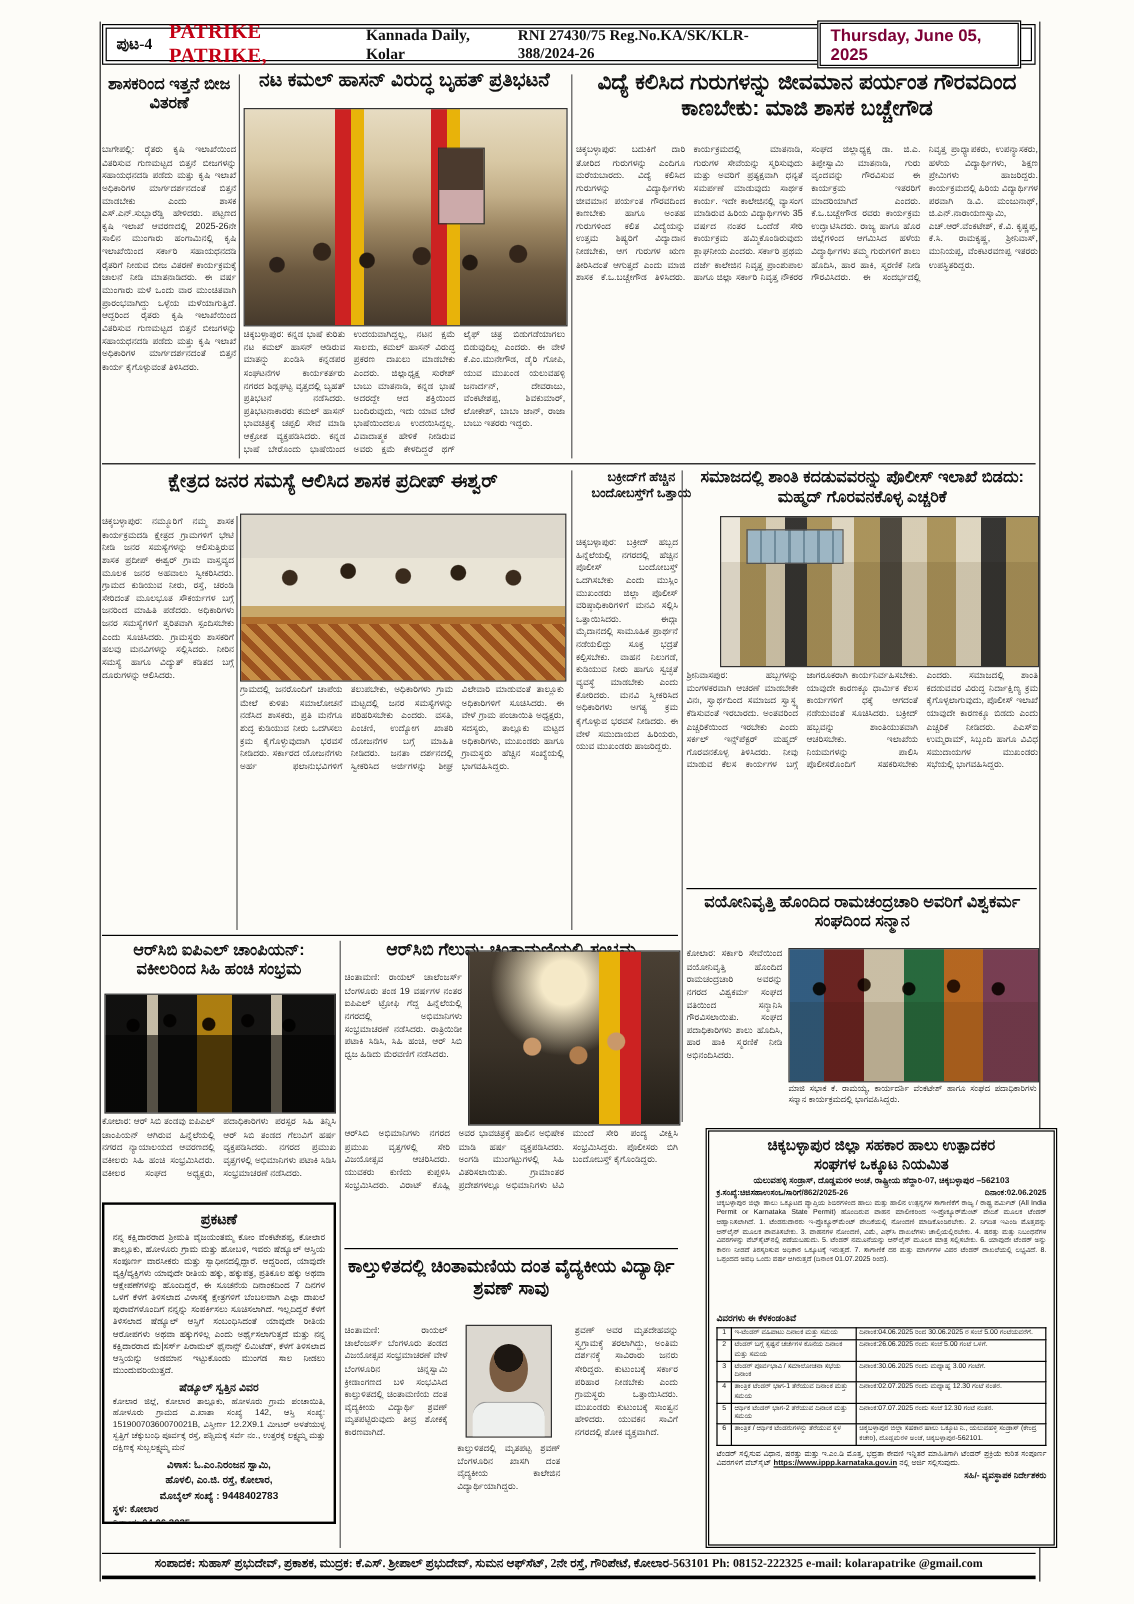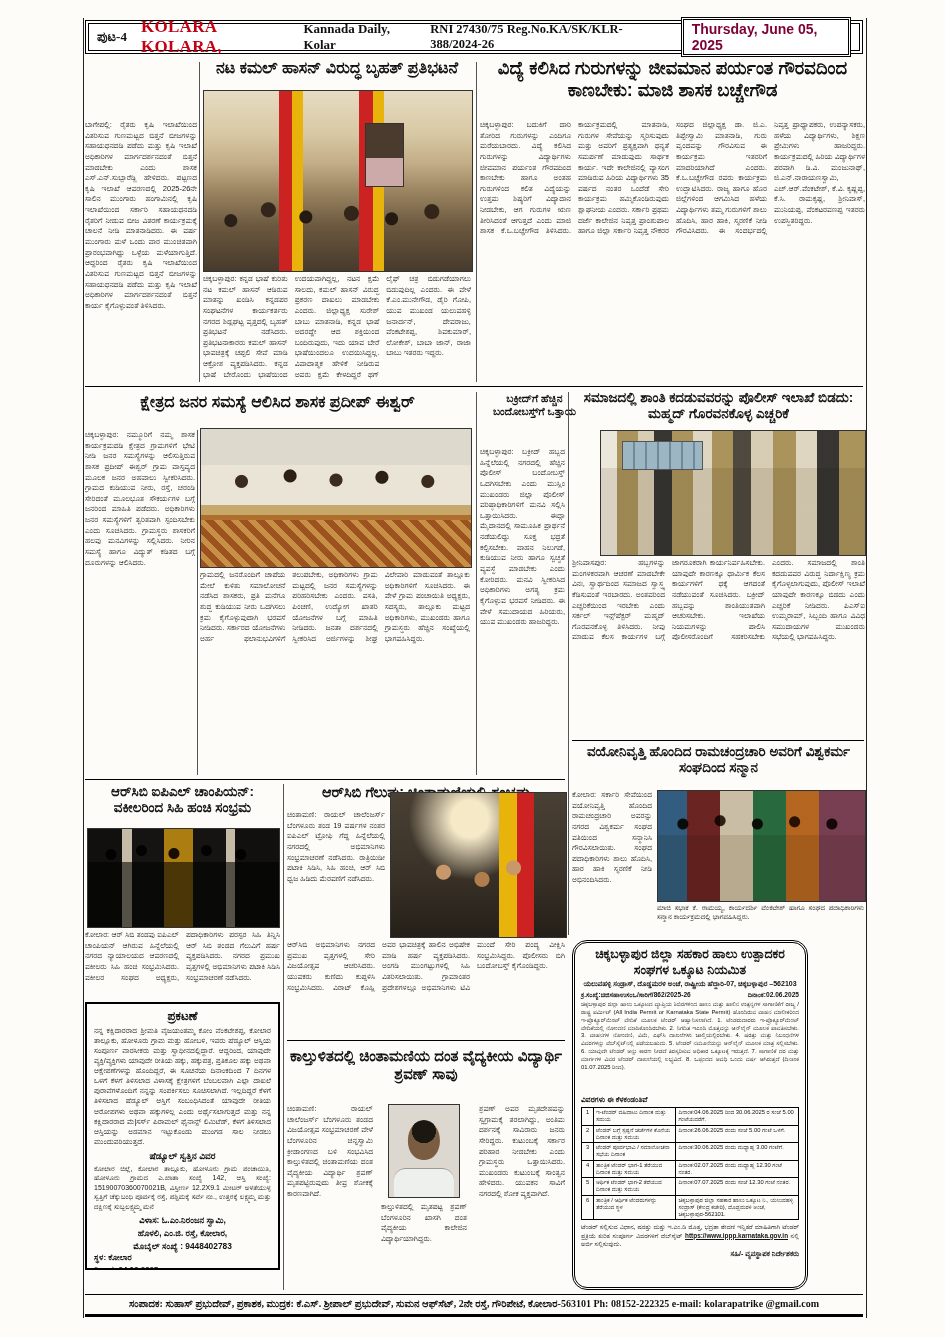--- a/index.html
+++ b/index.html
@@ -115,26 +115,27 @@
 </style>
 </head>
 <body>
 
 <div class="page">
 
   <div class="abs frame"></div>
 
   <div class="abs masthead">
     <span class="mh-page">ಪುಟ-4</span>
-    <span class="mh-brand">KOLARA KOLARA,</span>
+    <span class="mh-brand">PATRIKE PATRIKE,</span>
     <span class="mh-sub">Kannada Daily, Kolar</span>
     <span class="mh-rni">RNI 27430/75 Reg.No.KA/SK/KLR-388/2024-26</span>
     <span class="mh-date">Thursday, June 05, 2025</span>
   </div>
 
+  <div class="abs hl hl-md" style="left:85px;top:62px;width:112px;height:54px;">ಶಾಸಕರಿಂದ ಇತ್ತನೆ ಬೀಜ ವಿತರಣೆ</div>
   <div class="abs body-txt" style="left:85px;top:120px;width:112px;height:262px;">ಬಾಗೇಪಲ್ಲಿ: ರೈತರು ಕೃಷಿ ಇಲಾಖೆಯಿಂದ ವಿತರಿಸುವ ಗುಣಮಟ್ಟದ ಬಿತ್ತನೆ ಬೀಜಗಳನ್ನು ಸಹಾಯಧನದಡಿ ಪಡೆದು ಮತ್ತು ಕೃಷಿ ಇಲಾಖೆ ಅಧಿಕಾರಿಗಳ ಮಾರ್ಗದರ್ಶನದಂತೆ ಬಿತ್ತನೆ ಮಾಡಬೇಕು ಎಂದು ಶಾಸಕ ಎಸ್.ಎನ್.ಸುಬ್ಬಾರೆಡ್ಡಿ ಹೇಳಿದರು. ಪಟ್ಟಣದ ಕೃಷಿ ಇಲಾಖೆ ಆವರಣದಲ್ಲಿ 2025-26ನೇ ಸಾಲಿನ ಮುಂಗಾರು ಹಂಗಾಮಿನಲ್ಲಿ ಕೃಷಿ ಇಲಾಖೆಯಿಂದ ಸರ್ಕಾರಿ ಸಹಾಯಧನದಡಿ ರೈತರಿಗೆ ನೀಡುವ ಬೀಜ ವಿತರಣೆ ಕಾರ್ಯಕ್ರಮಕ್ಕೆ ಚಾಲನೆ ನೀಡಿ ಮಾತನಾಡಿದರು. ಈ ವರ್ಷ ಮುಂಗಾರು ಮಳೆ ಒಂದು ವಾರ ಮುಂಚಿತವಾಗಿ ಪ್ರಾರಂಭವಾಗಿದ್ದು ಒಳ್ಳೆಯ ಮಳೆಯಾಗುತ್ತಿದೆ. ಆದ್ದರಿಂದ ರೈತರು ಕೃಷಿ ಇಲಾಖೆಯಿಂದ ವಿತರಿಸುವ ಗುಣಮಟ್ಟದ ಬಿತ್ತನೆ ಬೀಜಗಳನ್ನು ಸಹಾಯಧನದಡಿ ಪಡೆದು ಮತ್ತು ಕೃಷಿ ಇಲಾಖೆ ಅಧಿಕಾರಿಗಳ ಮಾರ್ಗದರ್ಶನದಂತೆ ಬಿತ್ತನೆ ಕಾರ್ಯ ಕೈಗೊಳ್ಳುವಂತೆ ತಿಳಿಸಿದರು.</div>
 
   <div class="abs hl hl-lg" style="left:203px;top:58px;width:268px;height:28px;">ನಟ ಕಮಲ್ ಹಾಸನ್ ವಿರುದ್ಧ ಬೃಹತ್ ಪ್ರತಿಭಟನೆ</div>
   <div class="abs photo ph-protest" style="left:203px;top:90px;width:268px;height:180px;"></div>
   <div class="abs body-txt cols3" style="left:203px;top:274px;width:268px;height:108px;">ಚಿಕ್ಕಬಳ್ಳಾಪುರ: ಕನ್ನಡ ಭಾಷೆ ಕುರಿತು ನಟ ಕಮಲ್ ಹಾಸನ್ ಆಡಿರುವ ಮಾತನ್ನು ಖಂಡಿಸಿ ಕನ್ನಡಪರ ಸಂಘಟನೆಗಳ ಕಾರ್ಯಕರ್ತರು ನಗರದ ಶಿಡ್ಲಘಟ್ಟ ವೃತ್ತದಲ್ಲಿ ಬೃಹತ್ ಪ್ರತಿಭಟನೆ ನಡೆಸಿದರು. ಪ್ರತಿಭಟನಾಕಾರರು ಕಮಲ್ ಹಾಸನ್ ಭಾವಚಿತ್ರಕ್ಕೆ ಚಪ್ಪಲಿ ಸೇವೆ ಮಾಡಿ ಆಕ್ರೋಶ ವ್ಯಕ್ತಪಡಿಸಿದರು. ಕನ್ನಡ ಭಾಷೆ ಬೇರೊಂದು ಭಾಷೆಯಿಂದ ಉದಯವಾಗಿದ್ದಲ್ಲ, ನಟನ ಕ್ಷಮೆ ಸಾಲದು, ಕಮಲ್ ಹಾಸನ್ ವಿರುದ್ಧ ಪ್ರಕರಣ ದಾಖಲು ಮಾಡಬೇಕು ಎಂದರು. ಜಿಲ್ಲಾಧ್ಯಕ್ಷ ಸುರೇಶ್ ಬಾಬು ಮಾತನಾಡಿ, ಕನ್ನಡ ಭಾಷೆ ಅದರದ್ದೇ ಆದ ಶಕ್ತಿಯಿಂದ ಬಂದಿರುವುದು, ಇದು ಯಾವ ಬೇರೆ ಭಾಷೆಯಿಂದಲೂ ಉದಯಿಸಿದ್ದಲ್ಲ. ವಿವಾದಾತ್ಮಕ ಹೇಳಿಕೆ ನೀಡಿರುವ ಅವರು ಕ್ಷಮೆ ಕೇಳದಿದ್ದರೆ ಥಗ್ ಲೈಫ್ ಚಿತ್ರ ಬಿಡುಗಡೆಯಾಗಲು ಬಿಡುವುದಿಲ್ಲ ಎಂದರು. ಈ ವೇಳೆ ಕೆ.ಎಂ.ಮುನೇಗೌಡ, ಡೈರಿ ಗೋಪಿ, ಯುವ ಮುಖಂಡ ಯಲುವಹಳ್ಳಿ ಜನಾರ್ದನ್, ದೇವರಾಜು, ವೆಂಕಟೇಶಪ್ಪ, ಶಿವಕುಮಾರ್, ಲೋಕೇಶ್, ಬಾಬಾ ಜಾನ್, ರಾಜಾ ಬಾಬು ಇತರರು ಇದ್ದರು.</div>
 
   <div class="abs hl hl-xl" style="left:480px;top:58px;width:385px;height:58px;">ವಿದ್ಯೆ ಕಲಿಸಿದ ಗುರುಗಳನ್ನು ಜೀವಮಾನ ಪರ್ಯಂತ ಗೌರವದಿಂದ ಕಾಣಬೇಕು: ಮಾಜಿ ಶಾಸಕ ಬಚ್ಚೇಗೌಡ</div>
   <div class="abs body-txt cols4" style="left:480px;top:120px;width:385px;height:262px;">ಚಿಕ್ಕಬಳ್ಳಾಪುರ: ಬದುಕಿಗೆ ದಾರಿ ತೋರಿದ ಗುರುಗಳನ್ನು ಎಂದಿಗೂ ಮರೆಯಬಾರದು. ವಿದ್ಯೆ ಕಲಿಸಿದ ಗುರುಗಳನ್ನು ವಿದ್ಯಾರ್ಥಿಗಳು ಜೀವಮಾನ ಪರ್ಯಂತ ಗೌರವದಿಂದ ಕಾಣಬೇಕು ಹಾಗೂ ಅಂತಹ ಗುರುಗಳಿಂದ ಕಲಿತ ವಿದ್ಯೆಯನ್ನು ಉತ್ತಮ ಶಿಷ್ಯರಿಗೆ ವಿದ್ಯಾದಾನ ನೀಡಬೇಕು, ಆಗ ಗುರುಗಳ ಋಣ ತೀರಿಸಿದಂತೆ ಆಗುತ್ತದೆ ಎಂದು ಮಾಜಿ ಶಾಸಕ ಕೆ.ಒ.ಬಚ್ಚೇಗೌಡ ತಿಳಿಸಿದರು. ಕಾರ್ಯಕ್ರಮದಲ್ಲಿ ಮಾತನಾಡಿ, ಗುರುಗಳ ಸೇವೆಯನ್ನು ಸ್ಮರಿಸುವುದು ಮತ್ತು ಅವರಿಗೆ ಪ್ರತ್ಯಕ್ಷವಾಗಿ ಧನ್ಯತೆ ಸಮರ್ಪಣೆ ಮಾಡುವುದು ಸಾರ್ಥಕ ಕಾರ್ಯ. ಇದೇ ಕಾಲೇಜಿನಲ್ಲಿ ವ್ಯಾಸಂಗ ಮಾಡಿರುವ ಹಿರಿಯ ವಿದ್ಯಾರ್ಥಿಗಳು 35 ವರ್ಷದ ನಂತರ ಒಂದೆಡೆ ಸೇರಿ ಕಾರ್ಯಕ್ರಮ ಹಮ್ಮಿಕೊಂಡಿರುವುದು ಶ್ಲಾಘನೀಯ ಎಂದರು. ಸರ್ಕಾರಿ ಪ್ರಥಮ ದರ್ಜೆ ಕಾಲೇಜಿನ ನಿವೃತ್ತ ಪ್ರಾಂಶುಪಾಲ ಹಾಗೂ ಜಿಲ್ಲಾ ಸರ್ಕಾರಿ ನಿವೃತ್ತ ನೌಕರರ ಸಂಘದ ಜಿಲ್ಲಾಧ್ಯಕ್ಷ ಡಾ. ಜಿ.ಎ. ತಿಪ್ಪೇಸ್ವಾಮಿ ಮಾತನಾಡಿ, ಗುರು ವೃಂದವನ್ನು ಗೌರವಿಸುವ ಈ ಕಾರ್ಯಕ್ರಮ ಇತರರಿಗೆ ಮಾದರಿಯಾಗಿದೆ ಎಂದರು. ಕೆ.ಒ.ಬಚ್ಚೇಗೌಡ ರವರು ಕಾರ್ಯಕ್ರಮ ಉದ್ಘಾಟಿಸಿದರು. ರಾಜ್ಯ ಹಾಗೂ ಹೊರ ಜಿಲ್ಲೆಗಳಿಂದ ಆಗಮಿಸಿದ ಹಳೆಯ ವಿದ್ಯಾರ್ಥಿಗಳು ತಮ್ಮ ಗುರುಗಳಿಗೆ ಶಾಲು ಹೊದಿಸಿ, ಹಾರ ಹಾಕಿ, ಸ್ಮರಣಿಕೆ ನೀಡಿ ಗೌರವಿಸಿದರು. ಈ ಸಂದರ್ಭದಲ್ಲಿ ನಿವೃತ್ತ ಪ್ರಾಧ್ಯಾಪಕರು, ಉಪನ್ಯಾಸಕರು, ಹಳೆಯ ವಿದ್ಯಾರ್ಥಿಗಳು, ಶಿಕ್ಷಣ ಪ್ರೇಮಿಗಳು ಹಾಜರಿದ್ದರು. ಕಾರ್ಯಕ್ರಮದಲ್ಲಿ ಹಿರಿಯ ವಿದ್ಯಾರ್ಥಿಗಳ ಪರವಾಗಿ ಡಿ.ವಿ. ಮಂಜುನಾಥ್, ಜಿ.ಎನ್.ನಾರಾಯಣಸ್ವಾಮಿ, ಎಚ್.ಆರ್.ವೆಂಕಟೇಶ್, ಕೆ.ವಿ. ಕೃಷ್ಣಪ್ಪ, ಕೆ.ಸಿ. ರಾಮಕೃಷ್ಣ, ಶ್ರೀನಿವಾಸ್, ಮುನಿಯಪ್ಪ, ವೆಂಕಟರವಣಪ್ಪ ಇತರರು ಉಪಸ್ಥಿತರಿದ್ದರು.</div>
 
   <div class="abs hr" style="left:85px;top:386px;width:778px;"></div>
@@ -188,21 +189,21 @@
   <div class="abs body-txt" style="left:287px;top:1104px;width:86px;height:186px;">ಚಿಂತಾಮಣಿ: ರಾಯಲ್ ಚಾಲೆಂಜರ್ಸ್ ಬೆಂಗಳೂರು ತಂಡದ ವಿಜಯೋತ್ಸವ ಸಂಭ್ರಮಾಚರಣೆ ವೇಳೆ ಬೆಂಗಳೂರಿನ ಚಿನ್ನಸ್ವಾಮಿ ಕ್ರೀಡಾಂಗಣದ ಬಳಿ ಸಂಭವಿಸಿದ ಕಾಲ್ತುಳಿತದಲ್ಲಿ ಚಿಂತಾಮಣಿಯ ದಂತ ವೈದ್ಯಕೀಯ ವಿದ್ಯಾರ್ಥಿ ಶ್ರವಣ್ ಮೃತಪಟ್ಟಿರುವುದು ತೀವ್ರ ಶೋಕಕ್ಕೆ ಕಾರಣವಾಗಿದೆ.</div>
   <div class="abs hl hl-md" style="left:287px;top:1040px;width:278px;height:54px;font-size:15px;border-top:1px solid #000;padding-top:6px;">ಕಾಲ್ತುಳಿತದಲ್ಲಿ ಚಿಂತಾಮಣಿಯ ದಂತ ವೈದ್ಯಕೀಯ ವಿದ್ಯಾರ್ಥಿ ಶ್ರವಣ್ ಸಾವು</div>
   <div class="abs" style="left:381px;top:1104px;width:86px;height:186px;">
     <div class="photo ph-portrait" style="position:relative;width:70px;height:92px;margin:0 auto 4px;"></div>
     <div class="body-txt" style="height:86px;">ಕಾಲ್ತುಳಿತದಲ್ಲಿ ಮೃತಪಟ್ಟ ಶ್ರವಣ್ ಬೆಂಗಳೂರಿನ ಖಾಸಗಿ ದಂತ ವೈದ್ಯಕೀಯ ಕಾಲೇಜಿನ ವಿದ್ಯಾರ್ಥಿಯಾಗಿದ್ದರು.</div>
   </div>
   <div class="abs body-txt" style="left:479px;top:1104px;width:86px;height:186px;">ಶ್ರವಣ್ ಅವರ ಮೃತದೇಹವನ್ನು ಸ್ವಗ್ರಾಮಕ್ಕೆ ತರಲಾಗಿದ್ದು, ಅಂತಿಮ ದರ್ಶನಕ್ಕೆ ಸಾವಿರಾರು ಜನರು ಸೇರಿದ್ದರು. ಕುಟುಂಬಕ್ಕೆ ಸರ್ಕಾರ ಪರಿಹಾರ ನೀಡಬೇಕು ಎಂದು ಗ್ರಾಮಸ್ಥರು ಒತ್ತಾಯಿಸಿದರು. ಮುಖಂಡರು ಕುಟುಂಬಕ್ಕೆ ಸಾಂತ್ವನ ಹೇಳಿದರು. ಯುವಕನ ಸಾವಿಗೆ ನಗರದಲ್ಲಿ ಶೋಕ ವ್ಯಕ್ತವಾಗಿದೆ.</div>
 
   <div class="abs vr" style="left:283px;top:784px;height:506px;"></div>
 
-  <div class="abs adbox" style="left:572px;top:940px;width:236px;height:350px;border-radius:15px;">
+  <div class="abs adbox" style="left:588px;top:940px;width:293px;height:350px;">
     <div class="ad-title">ಚಿಕ್ಕಬಳ್ಳಾಪುರ ಜಿಲ್ಲಾ ಸಹಕಾರ ಹಾಲು ಉತ್ಪಾದಕರ</div>
     <div class="ad-title">ಸಂಘಗಳ ಒಕ್ಕೂಟ ನಿಯಮಿತ</div>
     <div class="ad-addr">ಯಲುವಹಳ್ಳಿ ಸಂಡ್ರಾಸ್, ದೊಡ್ಡಮರಳಿ ಅಂಚೆ, ರಾಷ್ಟ್ರೀಯ ಹೆದ್ದಾರಿ-07, ಚಿಕ್ಕಬಳ್ಳಾಪುರ –562103</div>
     <div class="ad-ref">
       <span>ಕ್ರ.ಸಂಖ್ಯೆ:ಚಿಜಿಸಹಾಉಸಂಒ/ಸಾರಿಗೆ/862/2025-26</span>
       <span>ದಿನಾಂಕ:02.06.2025</span>
     </div>
     <div class="ad-cond">ಚಿಕ್ಕಬಳ್ಳಾಪುರ ಜಿಲ್ಲಾ ಹಾಲು ಒಕ್ಕೂಟದ ವ್ಯಾಪ್ತಿಯ ಶಿಬಿರಗಳಿಂದ ಹಾಲು ಮತ್ತು ಹಾಲಿನ ಉತ್ಪನ್ನಗಳ ಸಾಗಾಣಿಕೆಗೆ ರಾಜ್ಯ / ರಾಷ್ಟ್ರ ಪರ್ಮಿಟ್ (All India Permit or Karnataka State Permit) ಹೊಂದಿರುವ ವಾಹನ ಮಾಲೀಕರಿಂದ ಇ-ಪ್ರೊಕ್ಯೂರ್‌ಮೆಂಟ್ ವೇದಿಕೆ ಮೂಲಕ ಟೆಂಡರ್ ಆಹ್ವಾನಿಸಲಾಗಿದೆ. 1. ಟೆಂಡರುದಾರರು ಇ-ಪ್ರೊಕ್ಯೂರ್‌ಮೆಂಟ್ ವೇದಿಕೆಯಲ್ಲಿ ನೋಂದಣಿ ಮಾಡಿಕೊಂಡಿರಬೇಕು. 2. ನಿಗದಿತ ಇಎಂಡಿ ಮೊತ್ತವನ್ನು ಆನ್‌ಲೈನ್ ಮೂಲಕ ಪಾವತಿಸಬೇಕು. 3. ವಾಹನಗಳ ನೋಂದಣಿ, ವಿಮೆ, ಎಫ್‌ಸಿ ದಾಖಲೆಗಳು ಚಾಲ್ತಿಯಲ್ಲಿರಬೇಕು. 4. ಷರತ್ತು ಮತ್ತು ನಿಬಂಧನೆಗಳ ವಿವರಗಳನ್ನು ವೆಬ್‌ಸೈಟ್‌ನಲ್ಲಿ ಪಡೆಯಬಹುದು. 5. ಟೆಂಡರ್ ನಮೂನೆಯನ್ನು ಆನ್‌ಲೈನ್ ಮೂಲಕ ಮಾತ್ರ ಸಲ್ಲಿಸಬೇಕು. 6. ಯಾವುದೇ ಟೆಂಡರ್ ಅನ್ನು ಕಾರಣ ನೀಡದೆ ತಿರಸ್ಕರಿಸುವ ಅಧಿಕಾರ ಒಕ್ಕೂಟಕ್ಕೆ ಇರುತ್ತದೆ. 7. ಸಾಗಾಣಿಕೆ ದರ ಮತ್ತು ಮಾರ್ಗಗಳ ವಿವರ ಟೆಂಡರ್ ದಾಖಲೆಯಲ್ಲಿ ಲಭ್ಯವಿದೆ. 8. ಒಪ್ಪಂದದ ಅವಧಿ ಒಂದು ವರ್ಷ ಆಗಿರುತ್ತದೆ (ದಿನಾಂಕ 01.07.2025 ರಿಂದ).</div>
     <div class="ad-tablehead">ವಿವರಗಳು ಈ ಕೆಳಕಂಡಂತಿವೆ</div>
     <table class="ad-table">

